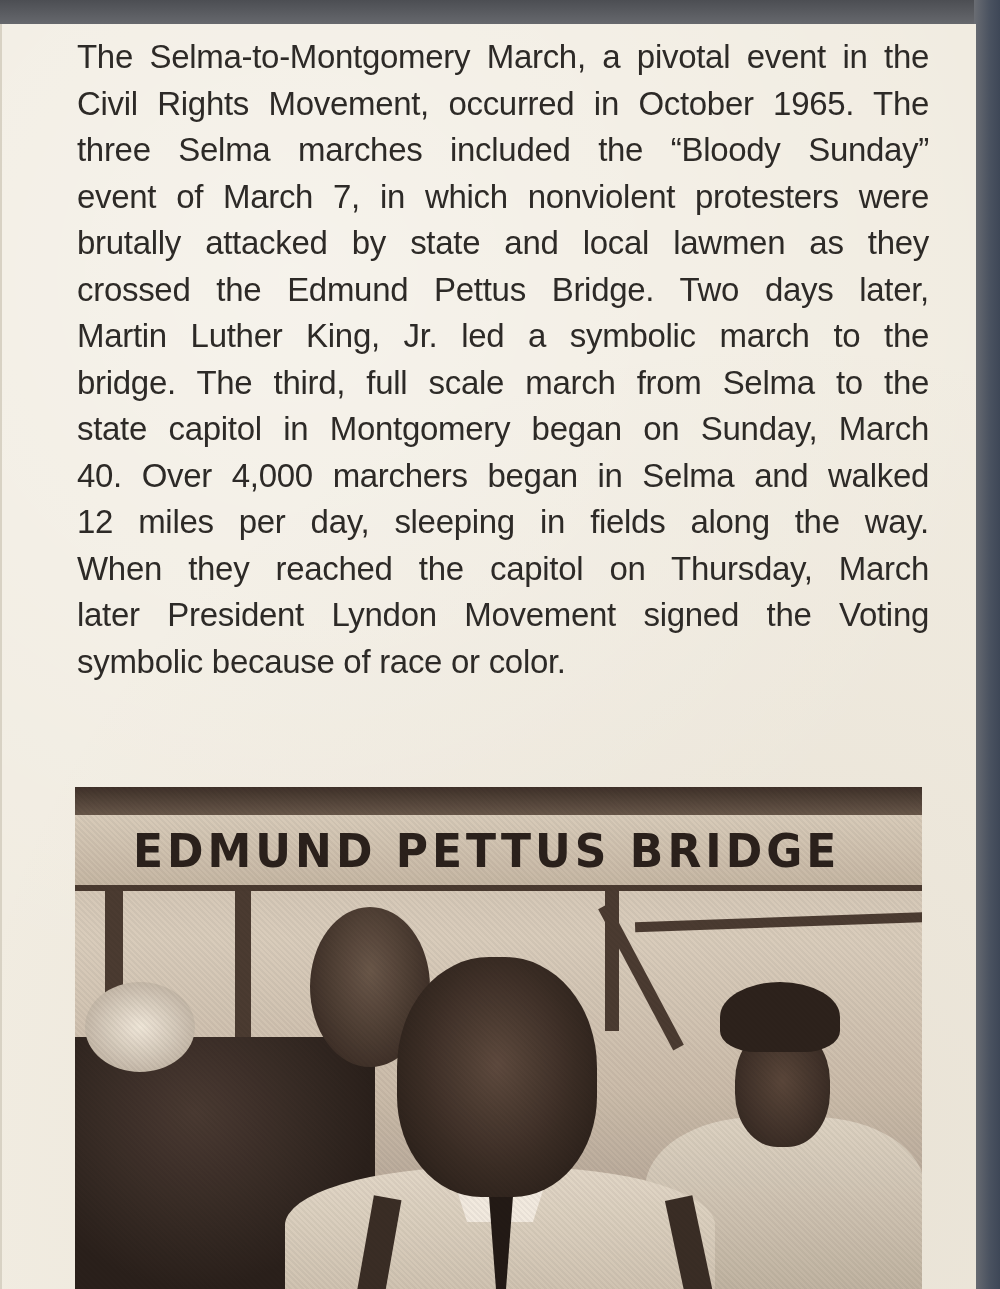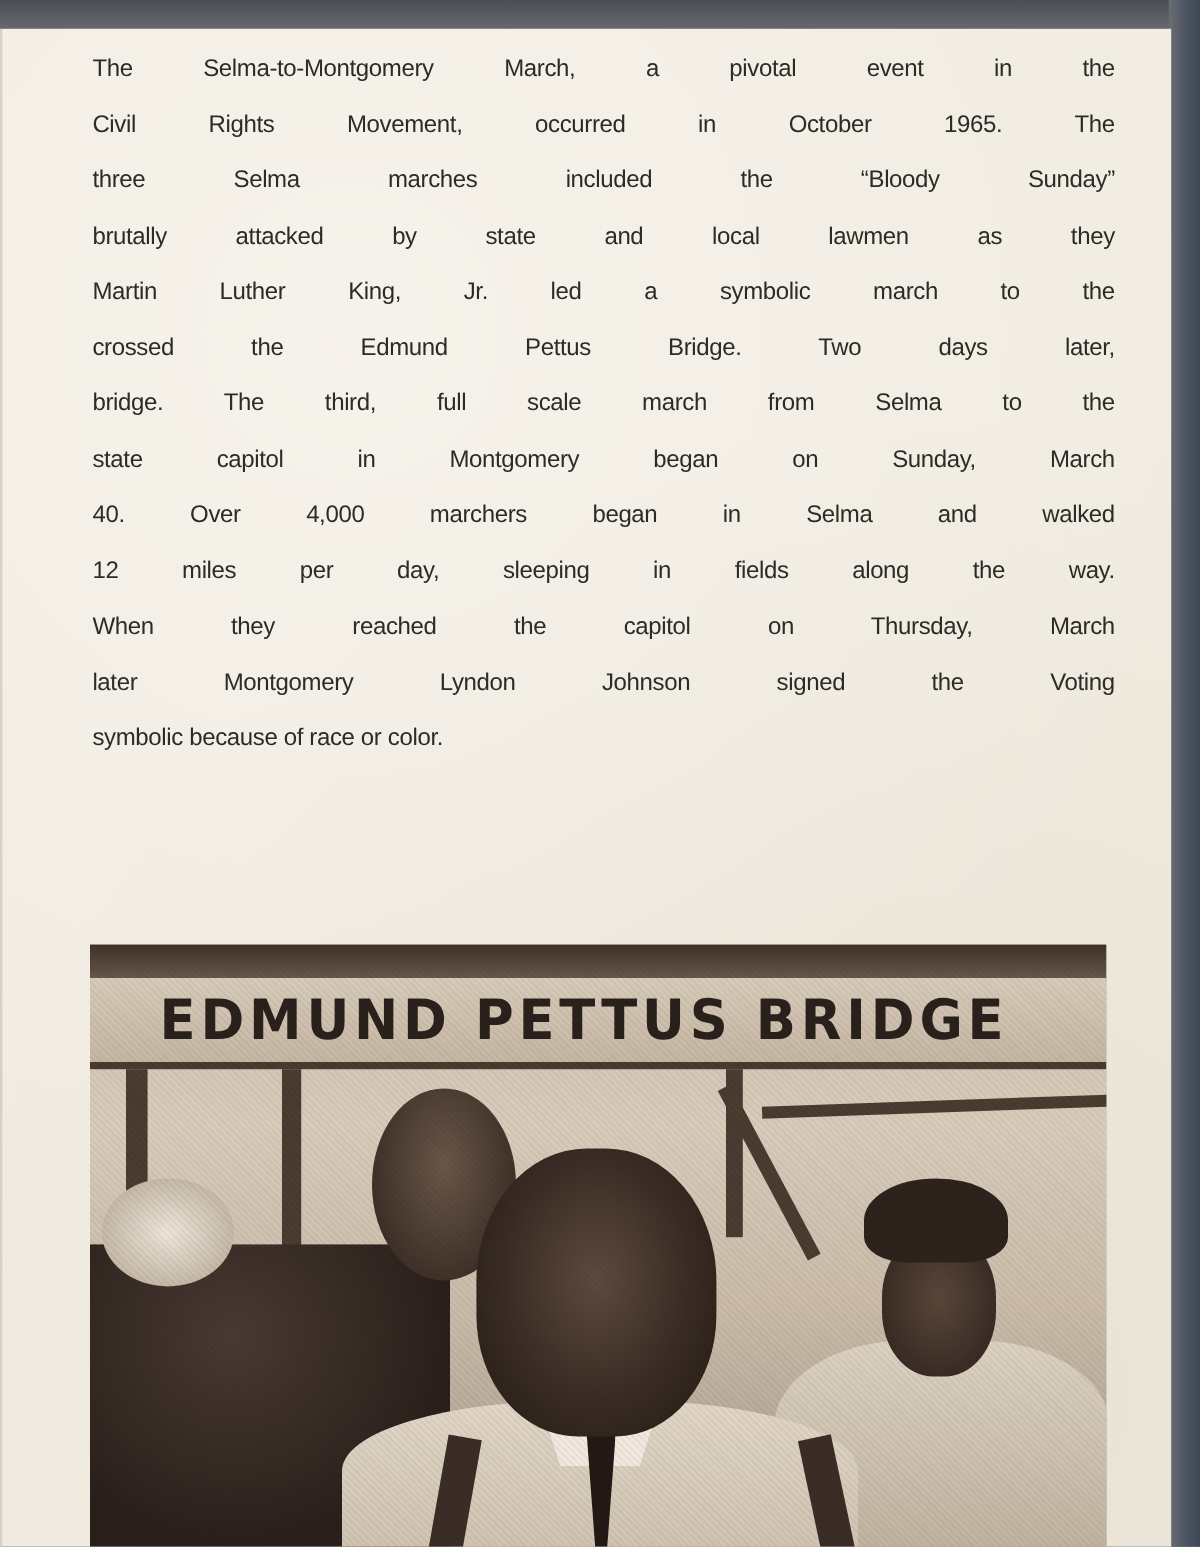--- a/index.html
+++ b/index.html
@@ -21,21 +21,21 @@
     position: absolute; left: 0; top: 24px; width: 976px; height: 1265px;
     background: #f1ece1;
     background-image:
       radial-gradient(circle at 30% 20%, rgba(255,255,255,0.35), rgba(0,0,0,0) 60%),
       radial-gradient(circle at 80% 90%, rgba(160,140,110,0.10), rgba(0,0,0,0) 60%);
     box-shadow: inset 2px 0 0 #d8d2c4;
   }
   .body-text {
     position: absolute; left: 77px; top: 10px; width: 852px;
     color: #2d2a27;
-    font-size: 20px;
+    font-size: 33px;
     line-height: 46.5px;
     text-align: justify;
     letter-spacing: -0.3px;
     font-stretch: condensed;
   }
   .body-text .line {
     display: block;
     text-align: justify;
     text-align-last: justify;
     white-space: nowrap;
@@ -136,29 +136,30 @@
 <body>
 
 <div class="frame-top"></div>
 <div class="frame-right"></div>
 
 <div class="paper">
   <div class="body-text">
     <span class="line">The Selma-to-Montgomery March, a pivotal event in the</span>
     <span class="line">Civil Rights Movement, occurred in October 1965. The</span>
     <span class="line">three Selma marches included the “Bloody Sunday”</span>
+    <span class="line">event of March 7, in which nonviolent protesters were</span>
     <span class="line">brutally attacked by state and local lawmen as they</span>
+    <span class="line">crossed the Edmund Pettus Bridge. Two days later,</span>
     <span class="line">Martin Luther King, Jr. led a symbolic march to  the</span>
-    <span class="line">crossed the Edmund Pettus Bridge. Two days later,</span>
     <span class="line">bridge. The third, full scale march from Selma to the</span>
     <span class="line">state capitol in Montgomery began on Sunday, March</span>
     <span class="line">40. Over 4,000 marchers began in Selma and walked</span>
     <span class="line">12 miles per day, sleeping in fields along the way.</span>
     <span class="line">When they reached the capitol on Thursday, March</span>
-    <span class="line">later Montgomery Lyndon Johnson signed the Voting</span>
+    <span class="line">later President Lyndon Movement signed the Voting</span>
     <span class="line last">symbolic because of race or color.</span>
   </div>
 
   <div class="photo" aria-label="Black-and-white photograph of marchers on the Edmund Pettus Bridge">
     <div class="sky"></div>
     <div class="girder-top"></div>
     <div class="sign"></div>
     <div class="sign-text">EDMUND PETTUS BRIDGE</div>
     <div class="strut" style="left:30px; top:104px; width:18px; height:220px;"></div>
     <div class="strut" style="left:160px; top:104px; width:16px; height:220px;"></div>

